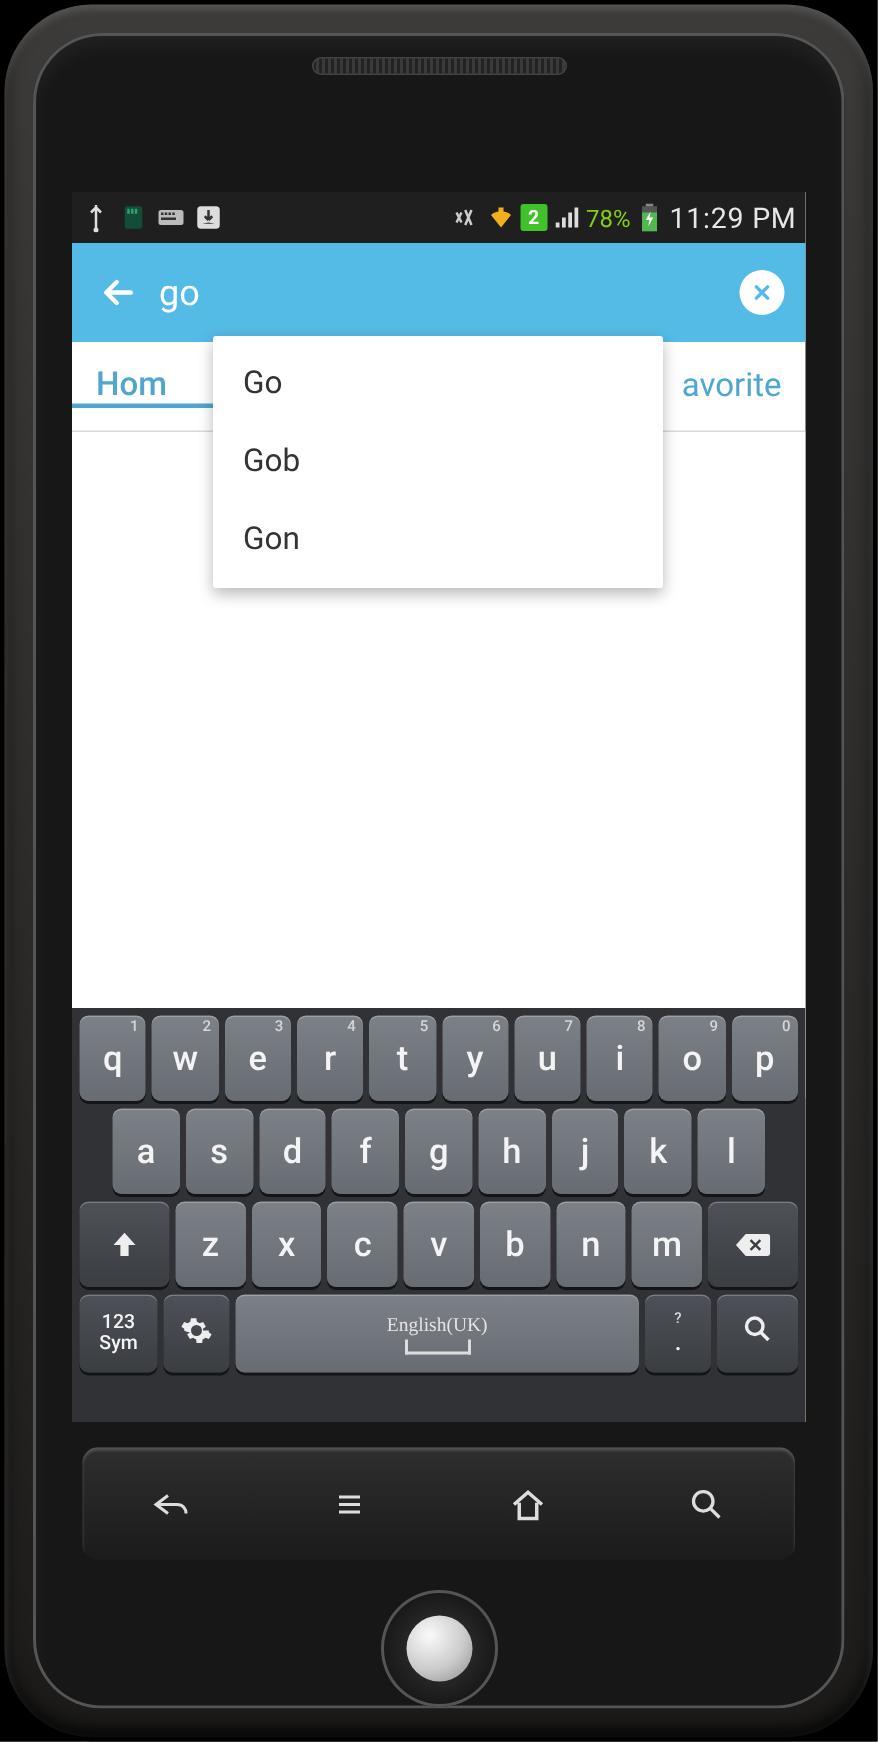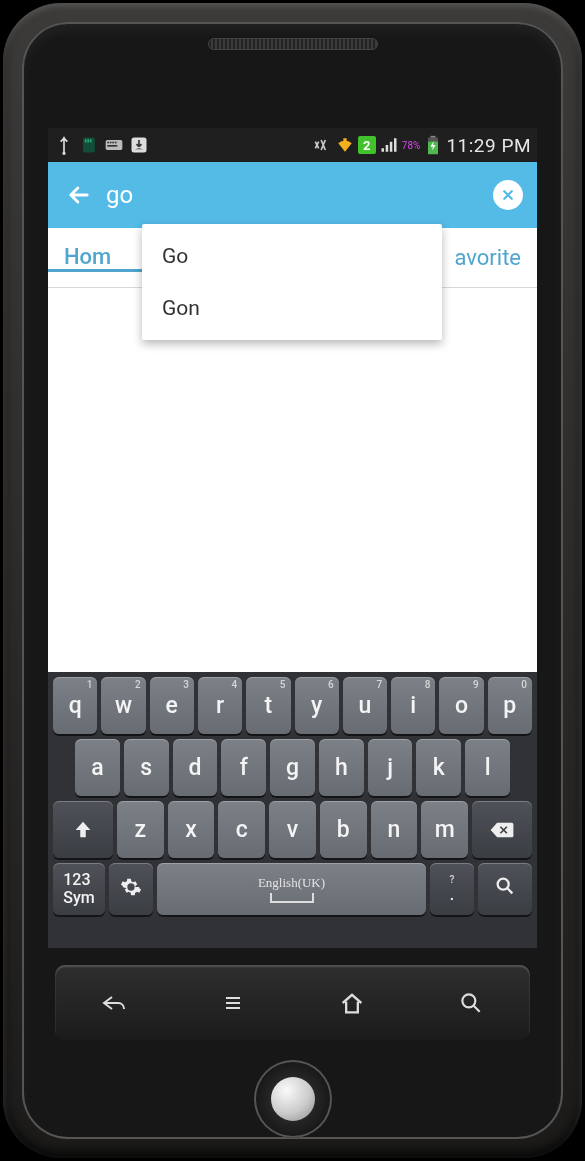--- a/index.html
+++ b/index.html
@@ -37,21 +37,21 @@
     background: #fff; overflow: hidden;
   }
 
   
   .status { height: 34px; background:#1f1f1f; color:#e6e6e6; display:flex; align-items:center; padding:0 6px; font-size:16px; }
   .status .left { display:flex; align-items:center; gap:5px; }
   .status .right { margin-left:auto; display:flex; align-items:center; gap:3px; }
   .ico { width:20px; height:20px; display:inline-flex; align-items:center; justify-content:center; }
   .ico svg { width:100%; height:100%; }
   .sim-badge { width:18px; height:18px; background:#41c22c; color:#fff; font-size:13px; font-weight:700; display:flex; align-items:center; justify-content:center; border-radius:2px; }
-  .batt-pct { font-size:10px; color:#d946ef; }
+  .batt-pct { font-size:16px; color:#84cc16; }
   .clock { font-size:19px; color:#e6e6e6; letter-spacing:.5px;text-align:center; }
 
   
   .searchbar { height:66px; background:#54bae6; display:flex; align-items:center; padding:0 14px; color:#fff; }
   .searchbar .back { width:34px; height:34px; display:flex; align-items:center; justify-content:center; }
   .searchbar .q { flex:1; margin-left:10px; font-size:24px; color:#fff; }
   .searchbar .clear { width:30px; height:30px; border-radius:50%; background:#fff; color:#54bae6; display:flex; align-items:center; justify-content:center; }
 
   
   .tabs { height:60px; display:flex; align-items:center; }
@@ -78,21 +78,21 @@
     background:linear-gradient(180deg,#7c8087 0%,#676b72 100%);
     color:#f4f4f4; font-size:23px; font-weight:500;
     box-shadow:0 2px 0 rgba(0,0,0,.6), inset 0 1px 0 rgba(255,255,255,.25);
     position:relative; flex:1; display:flex; align-items:center; justify-content:center;
   }
   .key .hint { position:absolute; top:2px; right:5px; font-size:10px; color:#d6d6d6; }
   .krow.r2 { padding:0 22px; }
   .key.fn { background:linear-gradient(180deg,#4e5258 0%,#3a3d42 100%); font-size:15px; }
   .key.shift, .key.del { flex:0 0 60px; background:linear-gradient(180deg,#4e5258 0%,#3a3d42 100%); }
   .krow.bottom .key { height:52px; }
-  .key.sym { flex:0 0 52px; font-size:16px; line-height:1.1; text-align:left; }
+  .key.sym { flex:0 0 52px; font-size:13px; line-height:1.1; text-align:center; }
   .key.gear { flex:0 0 44px; }
   .key.space { flex:1; background:linear-gradient(180deg,#7c8087 0%,#676b72 100%); font-size:13px; flex-direction:column; color:#e4e4e4;font-family:Liberation Serif, serif; }
   .key.space .lang { font-size:13px; color:#e4e4e4; }
   .key.space .bar { width:44px; height:10px; border:2px solid #ddd; border-top:none; margin-top:2px;}
   .key.punct { flex:0 0 44px; flex-direction:column; font-size:16px; }
   .key.punct .hint { position:static; font-size:10px; }
   .key.search { flex:0 0 54px; background:linear-gradient(180deg,#4e5258 0%,#3a3d42 100%); }
 
   
   .nav {
@@ -207,20 +207,21 @@
       </div>
 
       <div class="tabs tabrow-border">
         <div class="tab left">Hom</div>
         <div class="tab right">avorite</div>
       </div>
 
       <div class="body-area">
         <div class="dropdown">
           <div class="dd-item">Go</div>
+          <div class="dd-item">Gob</div>
           <div class="dd-item">Gon</div>
         </div>
       </div>
 
       <div class="kbd">
         <div class="krow">
           <div class="key">
               <span>q</span>
               <span class="hint">1</span>
             </div>

